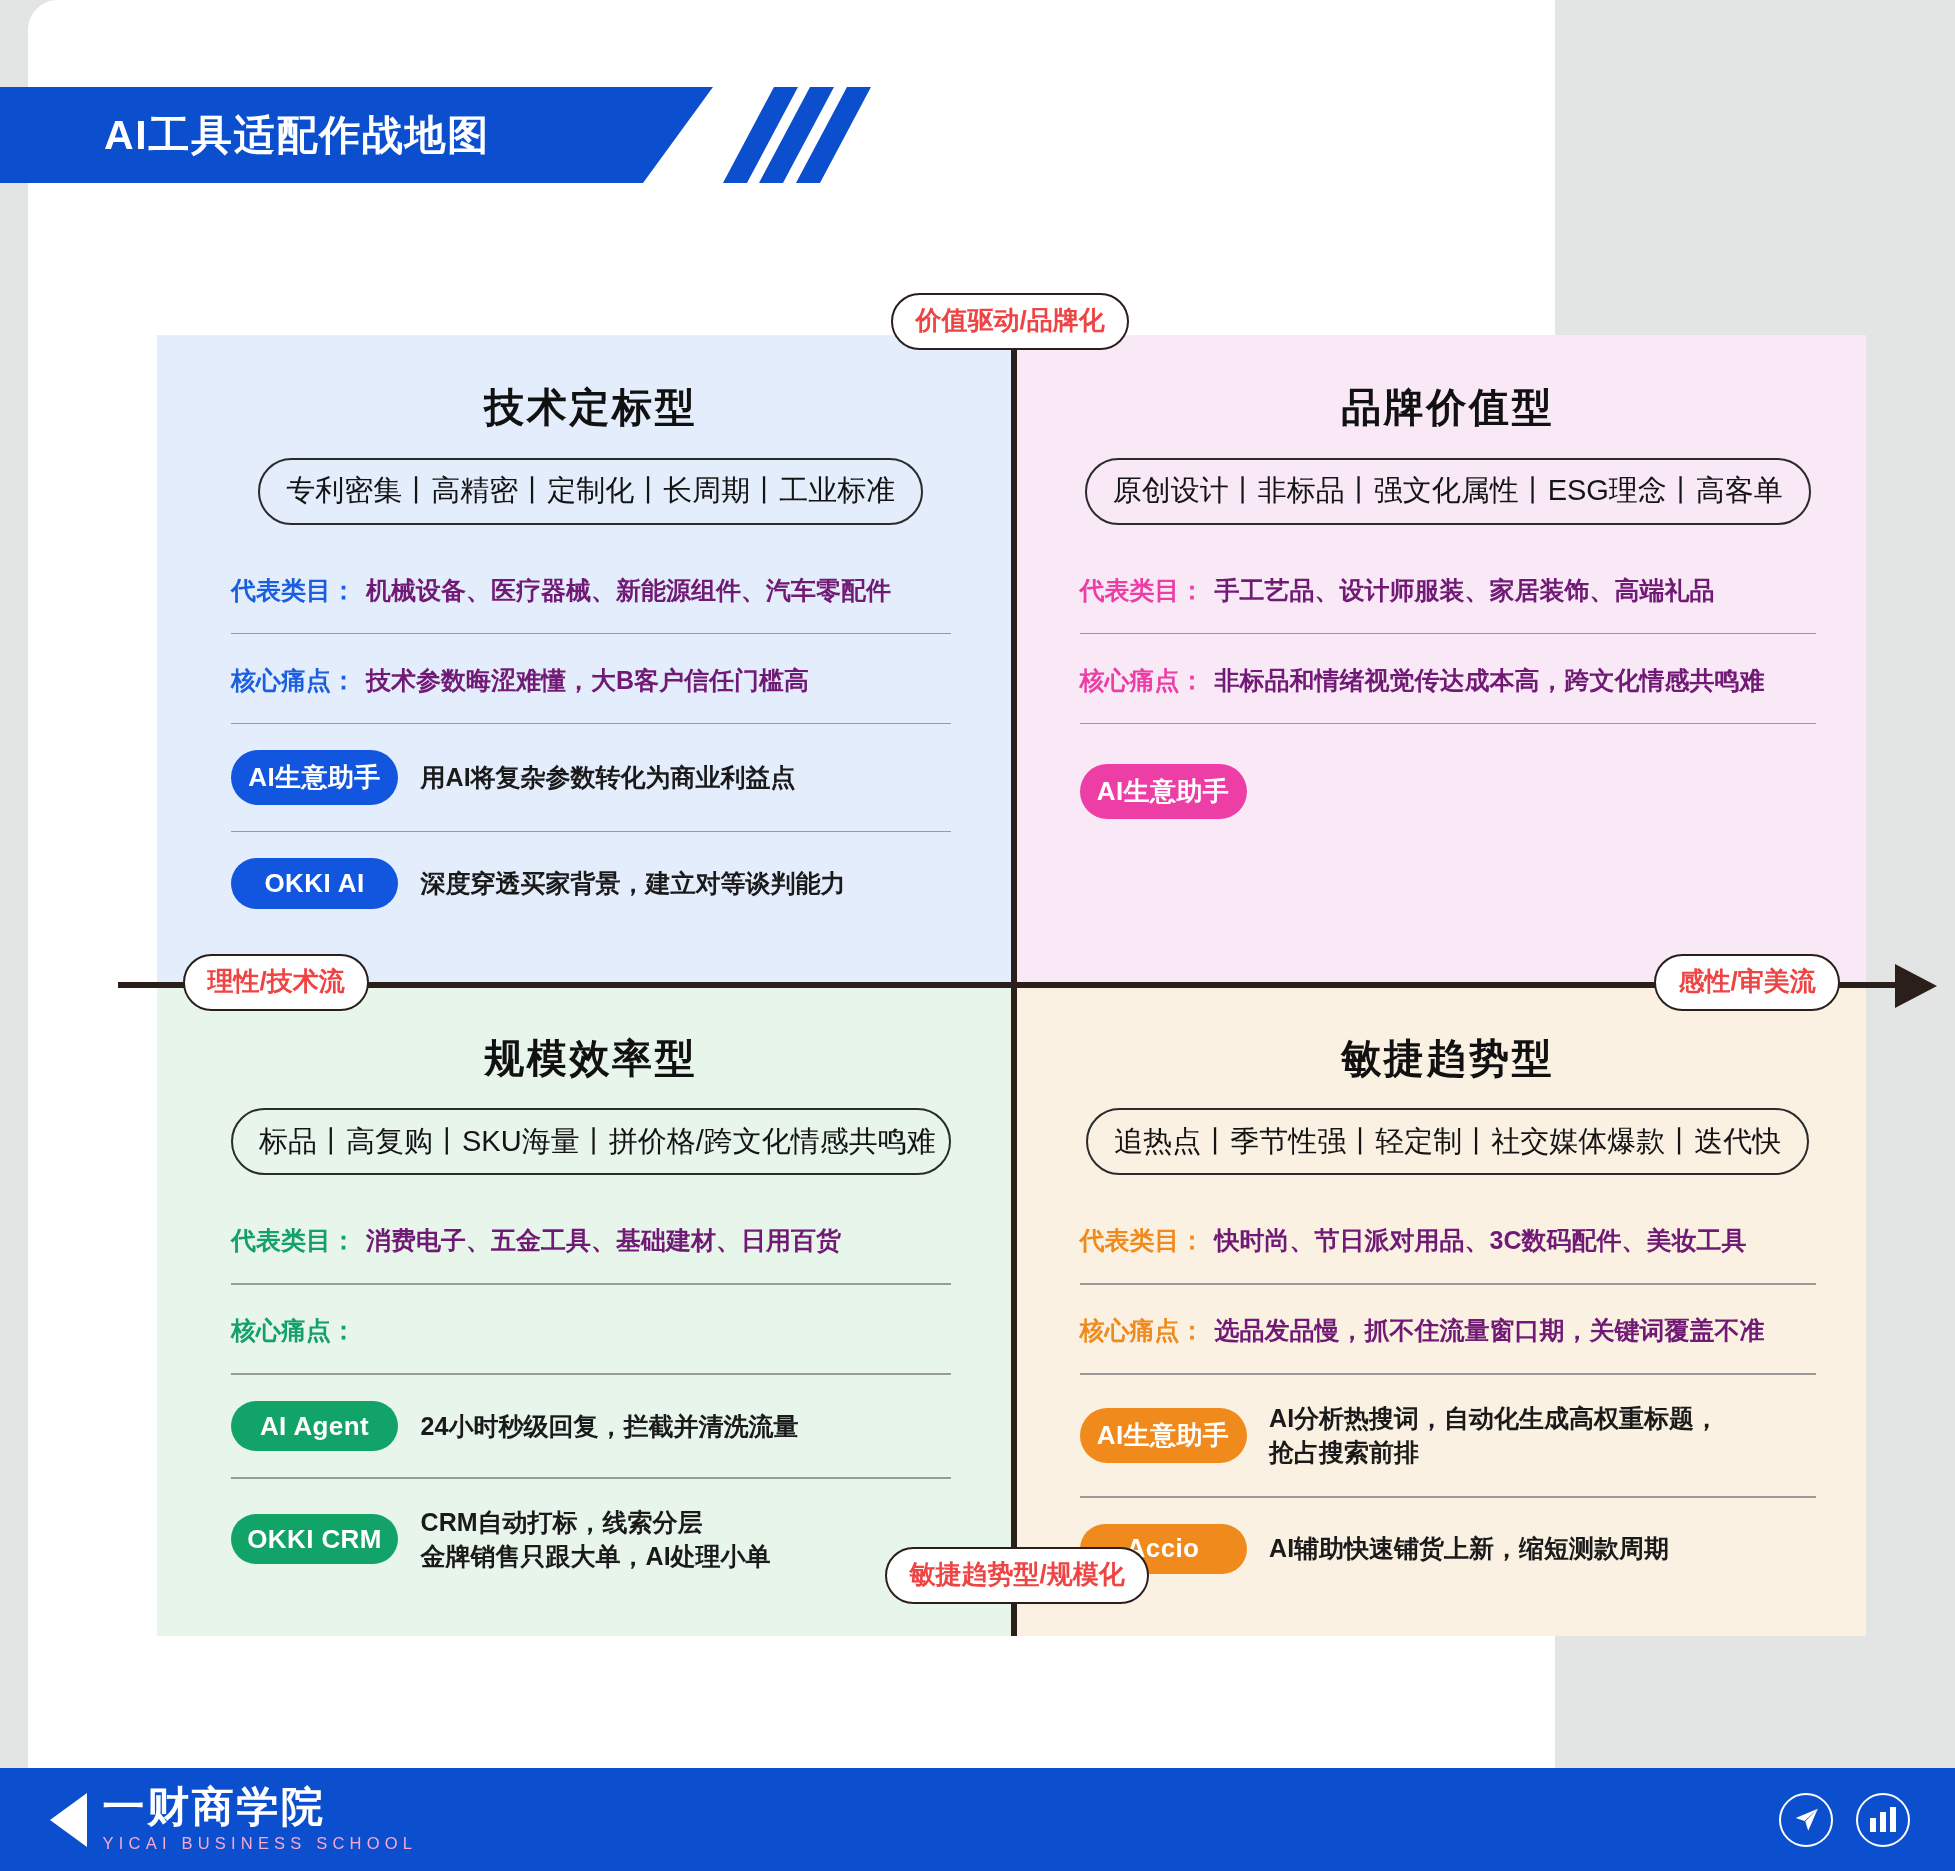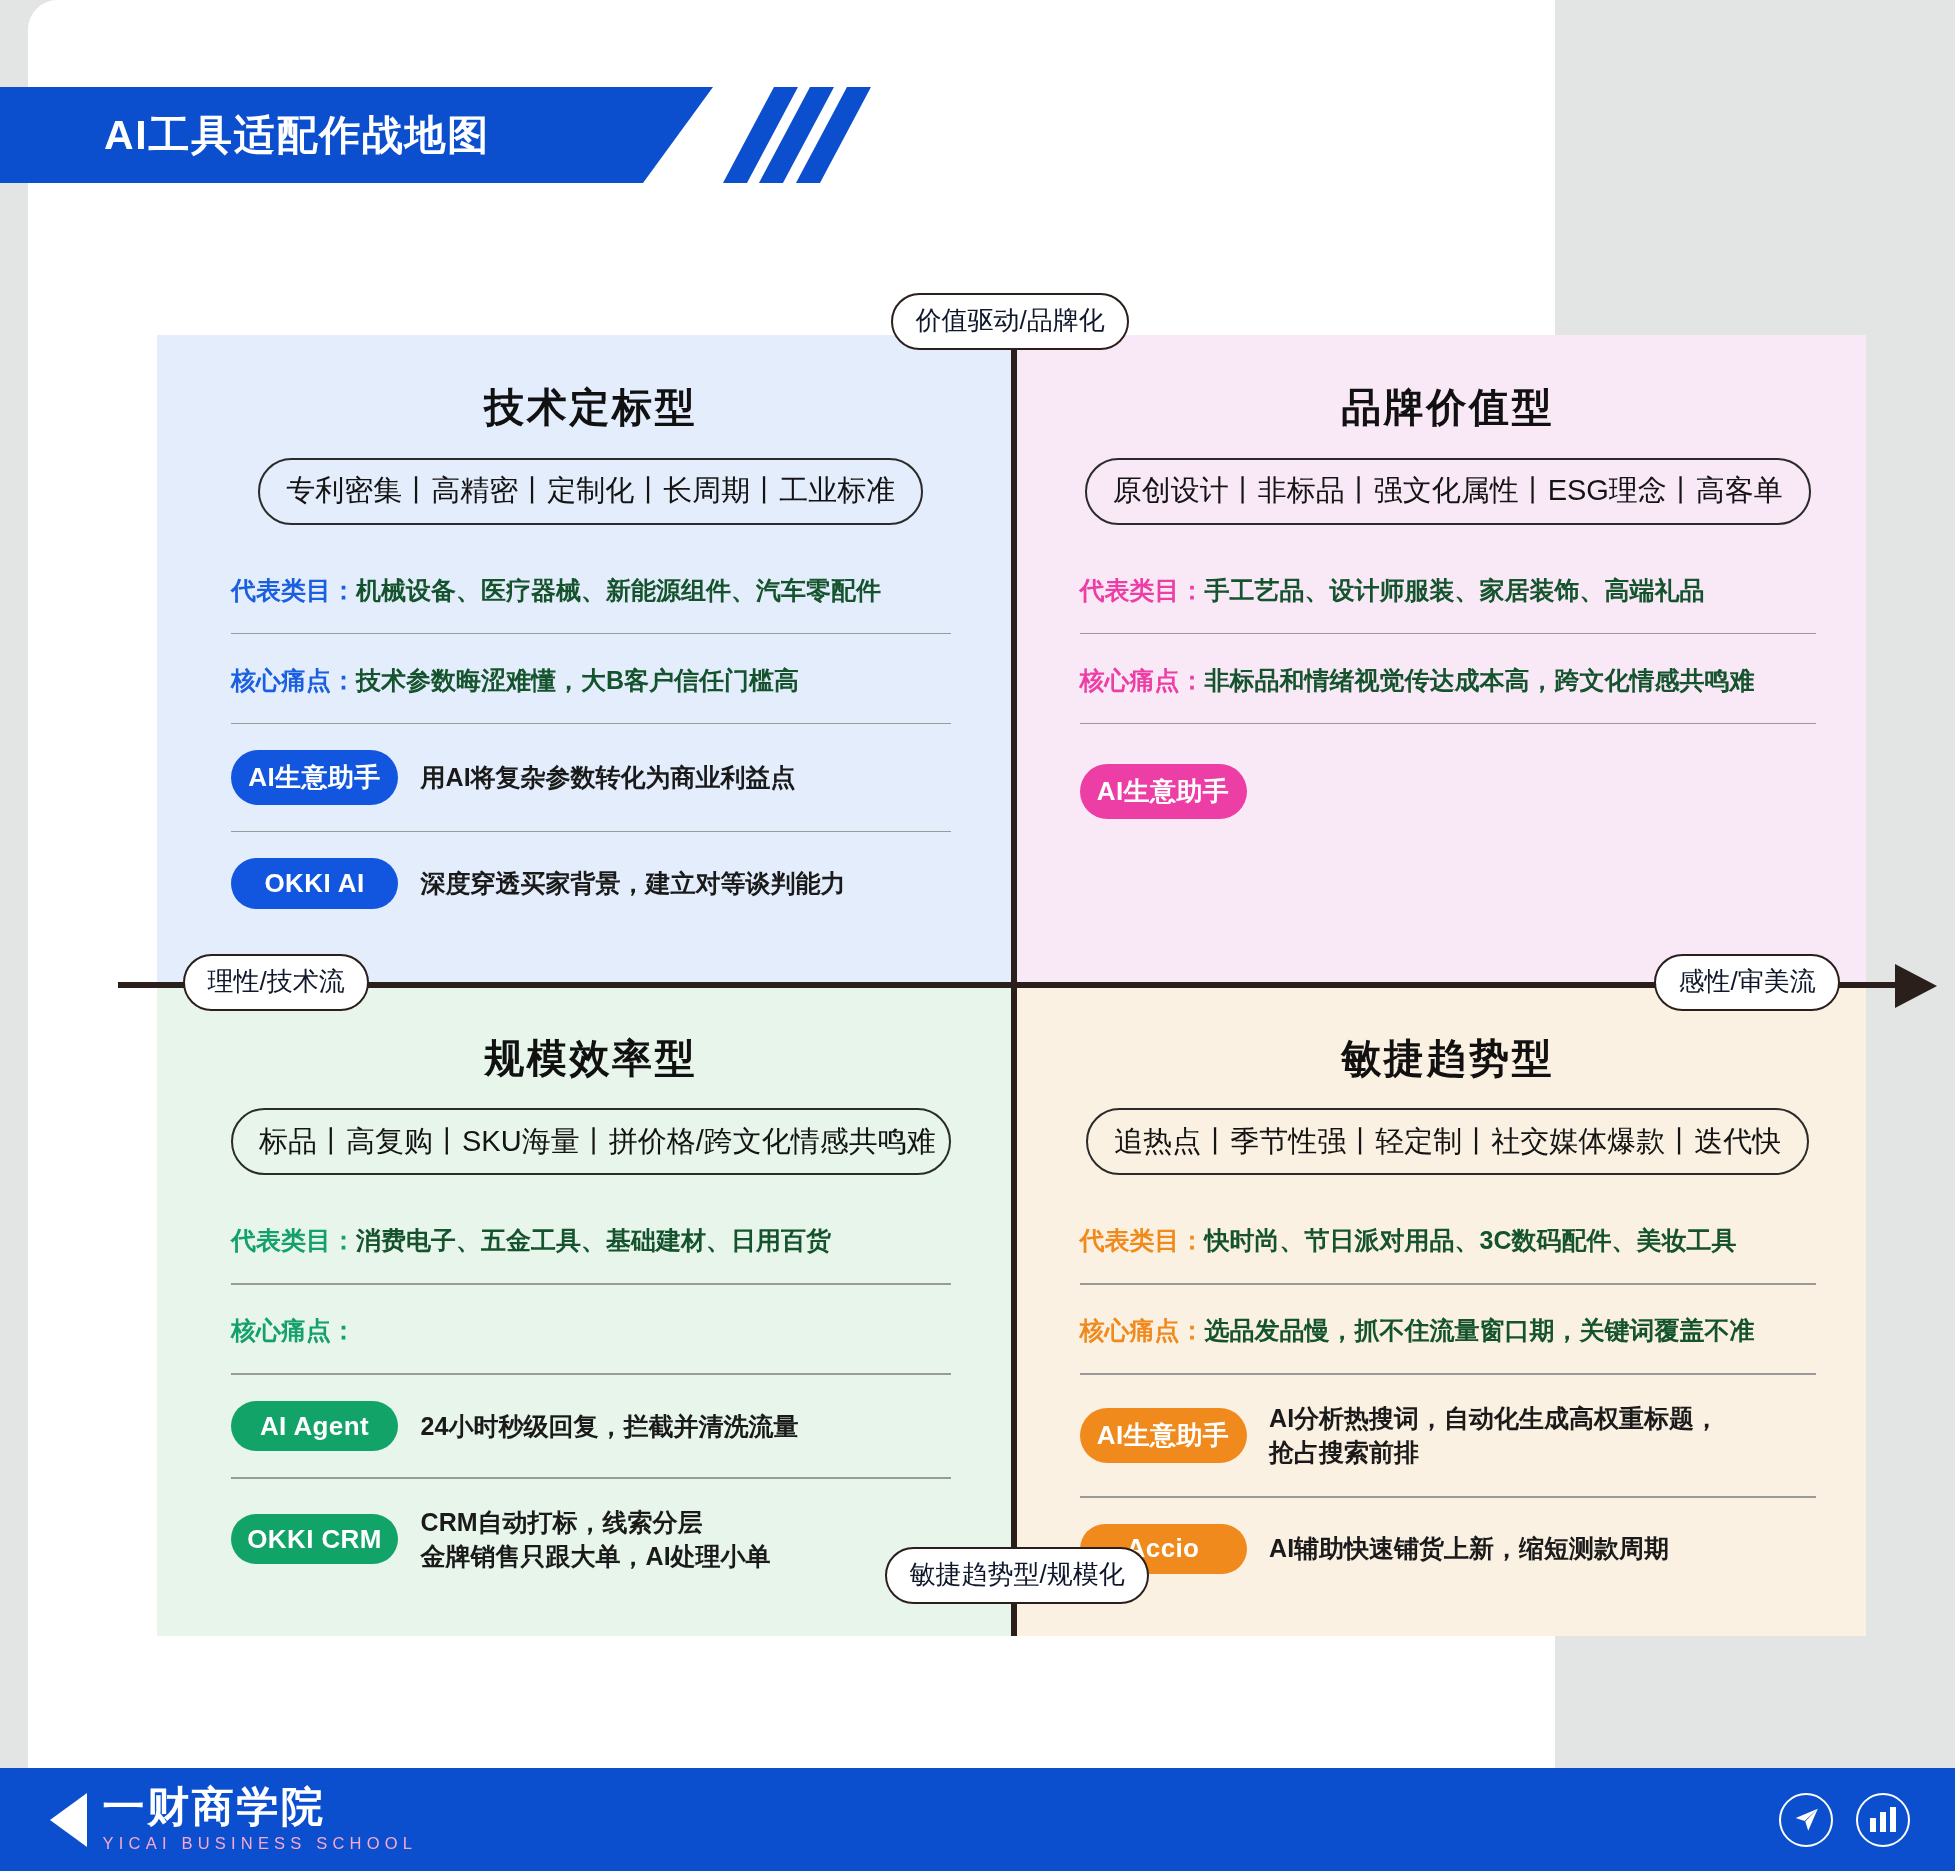--- a/index.html
+++ b/index.html
@@ -59,22 +59,22 @@
     background:#2b1f1c;
   }
   #axis-h-head{
     position:absolute; left:1738px; top:629px; width:0;height:0;
     border-top:22.6px solid transparent; border-bottom:22.6px solid transparent;
     border-left:42px solid #2b1f1c;
   }
   
   .axis-pill{
     position:absolute; background:#fff; border:2.6px solid #2b1f1c;
-    border-radius:35px; padding:7.8px 22.6px 10.4px; font-size:26px; color:#0f172a;
-    white-space:nowrap; z-index:6; font-weight:400;
+    border-radius:35px; padding:7.8px 22.6px 10.4px; font-size:26px; color:#ef4444;
+    white-space:nowrap; z-index:6; font-weight:700;
   }
   #lbl-top   { left:734px;  top:-42px; }
   #lbl-bottom{ left:728px;  top:1212px; }
   #lbl-left  { left:26px;   top:619px; }
   #lbl-right { left:1497px; top:619px; }
 
   
   .qinner{ position:absolute; inset:0; padding:35px 45px 0; }
   #q-tl .qinner, #q-bl .qinner { padding-left:74px; padding-right:61px; }
   #q-tr .qinner, #q-br .qinner { padding-left:68px; padding-right:50px; }
@@ -83,21 +83,21 @@
     text-align:center; font-size:40px; font-weight:700; color:#111;
     letter-spacing:2.6px; margin-top:10.4px;
   }
   .q-tags{
     margin:22.6px auto 0; border:2.6px solid #2b2b2b; border-radius:40px;
     padding:11.3px 26px; font-size:29px; color:#141414; text-align:center;
     white-space:nowrap; width:fit-content; max-width:100%; font-weight:500;
   }
   .row{ display:flex; align-items:flex-start; }
   .row-label{ font-size:25px; font-weight:700; white-space:nowrap; }
-  .row-value{ font-size:25px; color:#14532d; font-weight:600; }
+  .row-value{ font-size:25px; color:#701a75; font-weight:600;margin-left:10px; }
   .sec-cat{ margin-top:49px; }
   .sec-pain{ margin-top:29.5px; }
   .divider{ height:1.7px; background:#9a9a9a; margin-top:26px; }
   .tool-row{ display:flex; align-items:center; margin-top:26px; }
   .tool-pill{
     flex:0 0 auto; color:#fff; border-radius:35px; font-weight:700;
     text-align:center; white-space:nowrap; font-size:26px;
     padding:9.6px 0; width:167px; letter-spacing:0.4px;
   }
   .tool-desc{ font-size:25px; color:#1a1a1a; margin-left:22.6px; font-weight:600; line-height:1.38; }

